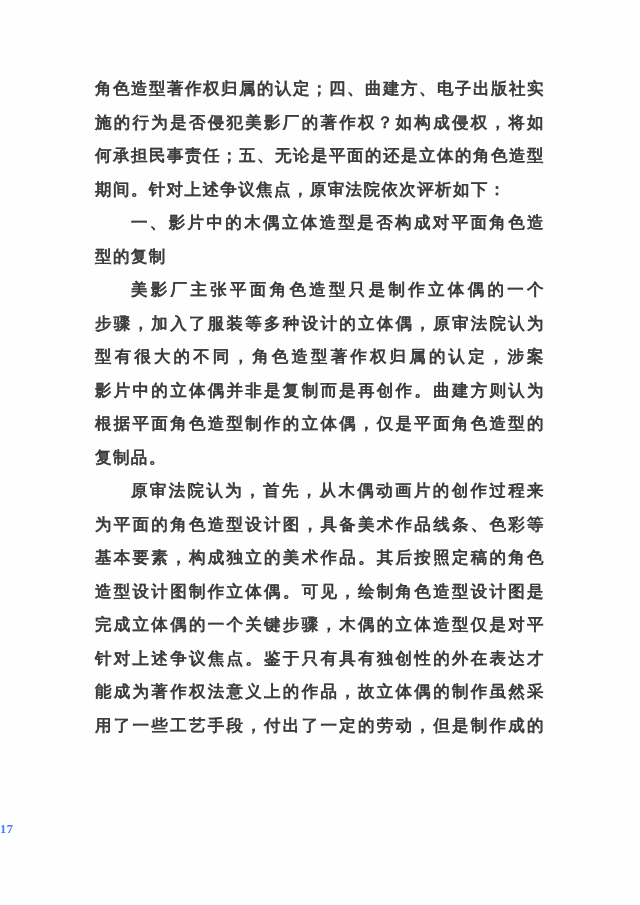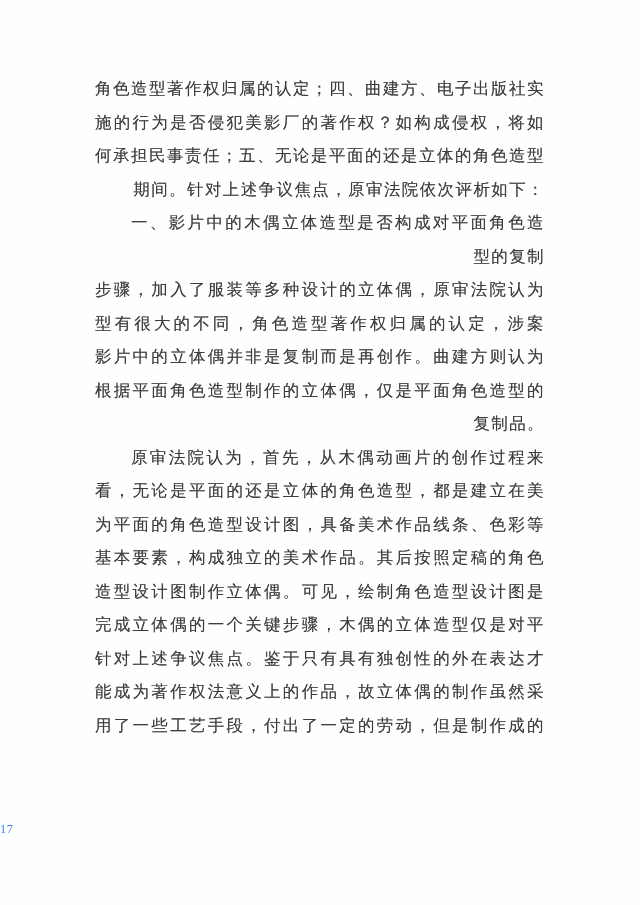--- a/index.html
+++ b/index.html
@@ -8,36 +8,36 @@
     height: 905px;
     background: #fefefe;
     overflow: hidden;
     font-family: "Liberation Serif", "DejaVu Serif", serif;
   }
   .page {
     position: relative;
     width: 640px;
     height: 905px;
     background: #fefefe;
+    font-weight: bold;
   }
   .text-block {
     position: absolute;
     left: 95px;
     top: 72px;
     width: 450px;
   }
   .line {
     height: 33.5px;
     line-height: 33.5px;
     font-size: 16.5px;
     letter-spacing: 1.4px;
     color: #3d3d3d;
     white-space: nowrap;
     text-shadow: 0 0 0.4px rgba(70,70,70,0.55);
-    text-align: right;
   }
   .line.justify {
     white-space: normal;
     text-align: justify;
     text-align-last: justify;
   }
   .line.indent {
     padding-left: 36px;
   }
   .page-number {
@@ -55,27 +55,27 @@
 <body>
 
 <div class="page">
   <div class="text-block">
       <div class="line justify">角色造型著作权归属的认定；四、曲建方、电子出版社实</div>
       <div class="line justify">施的行为是否侵犯美影厂的著作权？如构成侵权，将如</div>
       <div class="line justify">何承担民事责任；五、无论是平面的还是立体的角色造型</div>
       <div class="line">期间。针对上述争议焦点，原审法院依次评析如下：</div>
       <div class="line indent justify">一、影片中的木偶立体造型是否构成对平面角色造</div>
       <div class="line">型的复制</div>
+      <div class="line indent justify">美影厂主张平面角色造型只是制作立体偶的一个</div>
       <div class="line justify">步骤，加入了服装等多种设计的立体偶，原审法院认为</div>
       <div class="line justify">型有很大的不同，角色造型著作权归属的认定，涉案</div>
       <div class="line justify">影片中的立体偶并非是复制而是再创作。曲建方则认为</div>
       <div class="line justify">根据平面角色造型制作的立体偶，仅是平面角色造型的</div>
       <div class="line">复制品。</div>
       <div class="line indent justify">原审法院认为，首先，从木偶动画片的创作过程来</div>
-      <div class="line justify">看，无论是平面的还是立体的角色造型，都是建立在美</div>
       <div class="line justify">为平面的角色造型设计图，具备美术作品线条、色彩等</div>
       <div class="line justify">基本要素，构成独立的美术作品。其后按照定稿的角色</div>
       <div class="line justify">造型设计图制作立体偶。可见，绘制角色造型设计图是</div>
       <div class="line justify">完成立体偶的一个关键步骤，木偶的立体造型仅是对平</div>
       <div class="line justify">针对上述争议焦点。鉴于只有具有独创性的外在表达才</div>
       <div class="line justify">能成为著作权法意义上的作品，故立体偶的制作虽然采</div>
       <div class="line justify">用了一些工艺手段，付出了一定的劳动，但是制作成的</div>
     </div>
   <div class="page-number">17</div>
 </div>

